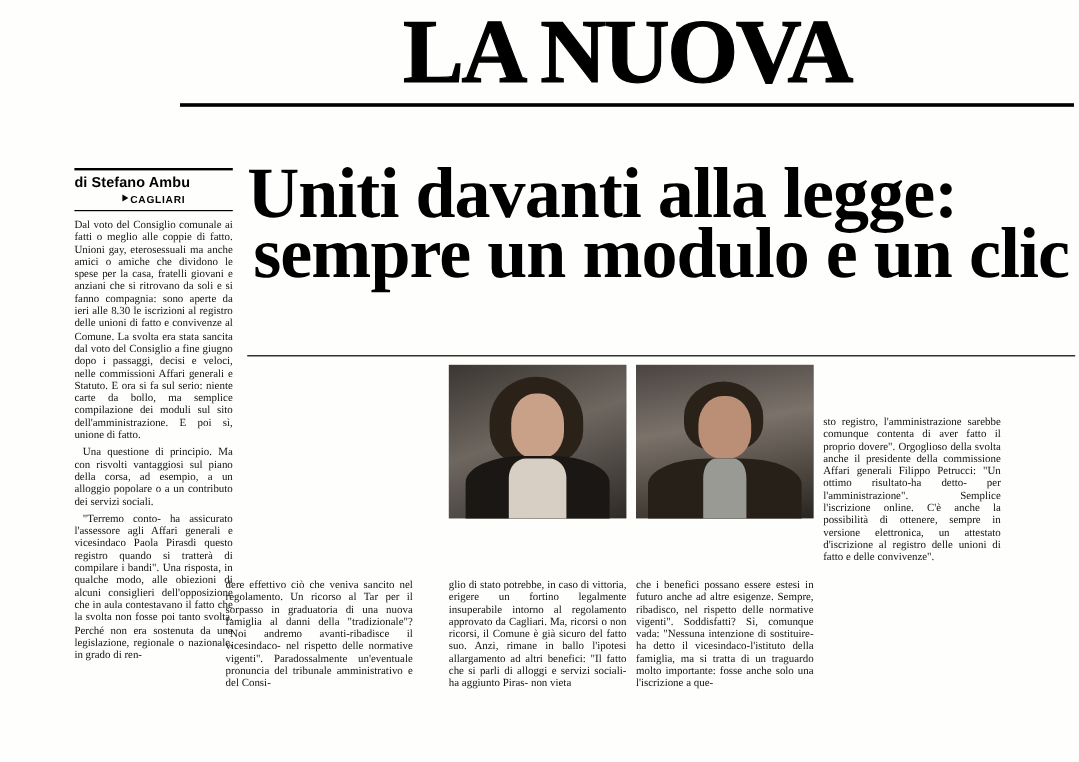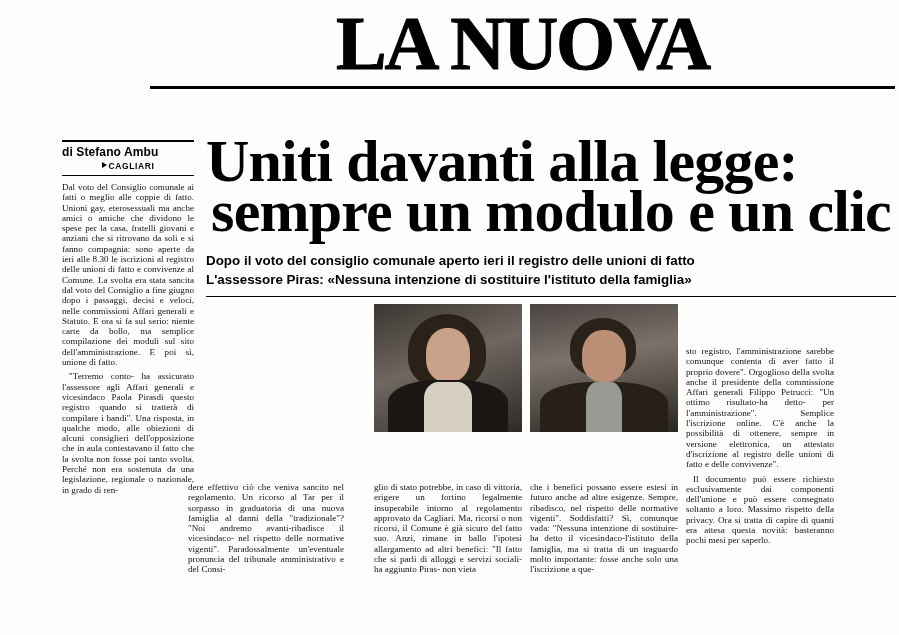--- a/index.html
+++ b/index.html
@@ -291,33 +291,30 @@
   </div>
 
 
   <div class="left-rail">
     <div class="byline-rule-top"></div>
     <div class="byline-author">di Stefano Ambu</div>
     <div class="byline-place"><span class="tri"></span><span>CAGLIARI</span></div>
     <div class="byline-rule-bottom"></div>
     <div class="col-text">
       <p class="first">Dal voto del Consiglio comunale ai fatti o meglio alle coppie di fatto. Unioni gay, eterosessuali ma anche amici o amiche che dividono le spese per la casa, fratelli giovani e anziani che si ritrovano da soli e si fanno compagnia: sono aperte da ieri alle 8.30 le iscrizioni al registro delle unioni di fatto e convivenze al Comune. La svolta era stata sancita dal voto del Consiglio a fine giugno dopo i passaggi, decisi e veloci, nelle commissioni Affari generali e Statuto. E ora si fa sul serio: niente carte da bollo, ma semplice compilazione dei moduli sul sito dell'amministrazione. E poi sì, unione di fatto.</p>
+      <p>Una questione di principio. Ma con risvolti vantaggiosi sul piano della corsa, ad esempio, a un alloggio popolare o a un contributo dei servizi sociali.</p>
       <p>"Terremo conto- ha assicurato l'assessore agli Affari generali e vicesindaco Paola Pirasdi questo registro quando si tratterà di compilare i bandi". Una risposta, in qualche modo, alle obiezioni di alcuni consiglieri dell'opposizione che in aula contestavano il fatto che la svolta non fosse poi tanto svolta. Perché non era sostenuta da una legislazione, regionale o nazionale, in grado di ren-</p>
     </div>
   </div>
 
   <div class="headline">
     <h1>Uniti davanti alla legge:</h1>
     <h1 class="line2">sempre un modulo e un clic</h1>
   </div>
 
-  <div class="subhead">
-    <div>Dopo il voto del consiglio comunale aperto ieri il registro delle unioni di fatto</div>
-    <div>L'assessore Piras: «Nessuna intenzione di sostituire l'istituto della famiglia»</div>
-  </div>
   <div class="subhead-rule"></div>
 
 
   <div class="photo left-photo">
     <div class="ph-bg"></div>
     <div class="ph-hair" style="left:34px; top:10px; width:78px; height:74px;"></div>
     <div class="ph-head" style="left:52px; top:24px; width:44px; height:54px;"></div>
     <div class="ph-body" style="left:14px; top:76px; width:120px; height:56px; background:#1b1714;"></div>
     <div class="ph-body" style="left:50px; top:78px; width:48px; height:54px; background:#d8cfc4; border-radius:30% 30% 0 0;"></div>
   </div>
@@ -334,16 +331,15 @@
     <p class="first">dere effettivo ciò che veniva sancito nel regolamento. Un ricorso al Tar per il sorpasso in graduatoria di una nuova famiglia al danni della "tradizionale"? "Noi andremo avanti-ribadisce il vicesindaco- nel rispetto delle normative vigenti". Paradossalmente un'eventuale pronuncia del tribunale amministrativo e del Consi-</p>
   </div>
   <div class="body-col col-b">
     <p class="first">glio di stato potrebbe, in caso di vittoria, erigere un fortino legalmente insuperabile intorno al regolamento approvato da Cagliari. Ma, ricorsi o non ricorsi, il Comune è già sicuro del fatto suo. Anzi, rimane in ballo l'ipotesi allargamento ad altri benefici: "Il fatto che si parli di alloggi e servizi sociali- ha aggiunto Piras- non vieta</p>
   </div>
   <div class="body-col col-c">
     <p class="first">che i benefici possano essere estesi in futuro anche ad altre esigenze. Sempre, ribadisco, nel rispetto delle normative vigenti". Soddisfatti? Sì, comunque vada: "Nessuna intenzione di sostituire- ha detto il vicesindaco-l'istituto della famiglia, ma si tratta di un traguardo molto importante: fosse anche solo una l'iscrizione a que-</p>
   </div>
   <div class="body-col col-d">
     <p class="first">sto registro, l'amministrazione sarebbe comunque contenta di aver fatto il proprio dovere". Orgoglioso della svolta anche il presidente della commissione Affari generali Filippo Petrucci: "Un ottimo risultato-ha detto- per l'amministrazione". Semplice l'iscrizione online. C'è anche la possibilità di ottenere, sempre in versione elettronica, un attestato d'iscrizione al registro delle unioni di fatto e delle convivenze".</p>
-    <p>Il documento può essere richiesto esclusivamente dai componenti dell'unione e può essere consegnato soltanto a loro. Massimo rispetto della privacy. Ora si tratta di capire di quanti era attesa questa novità: basteranno pochi mesi per saperlo.</p>
   </div>
 
 </div>
 
 </body></html>

